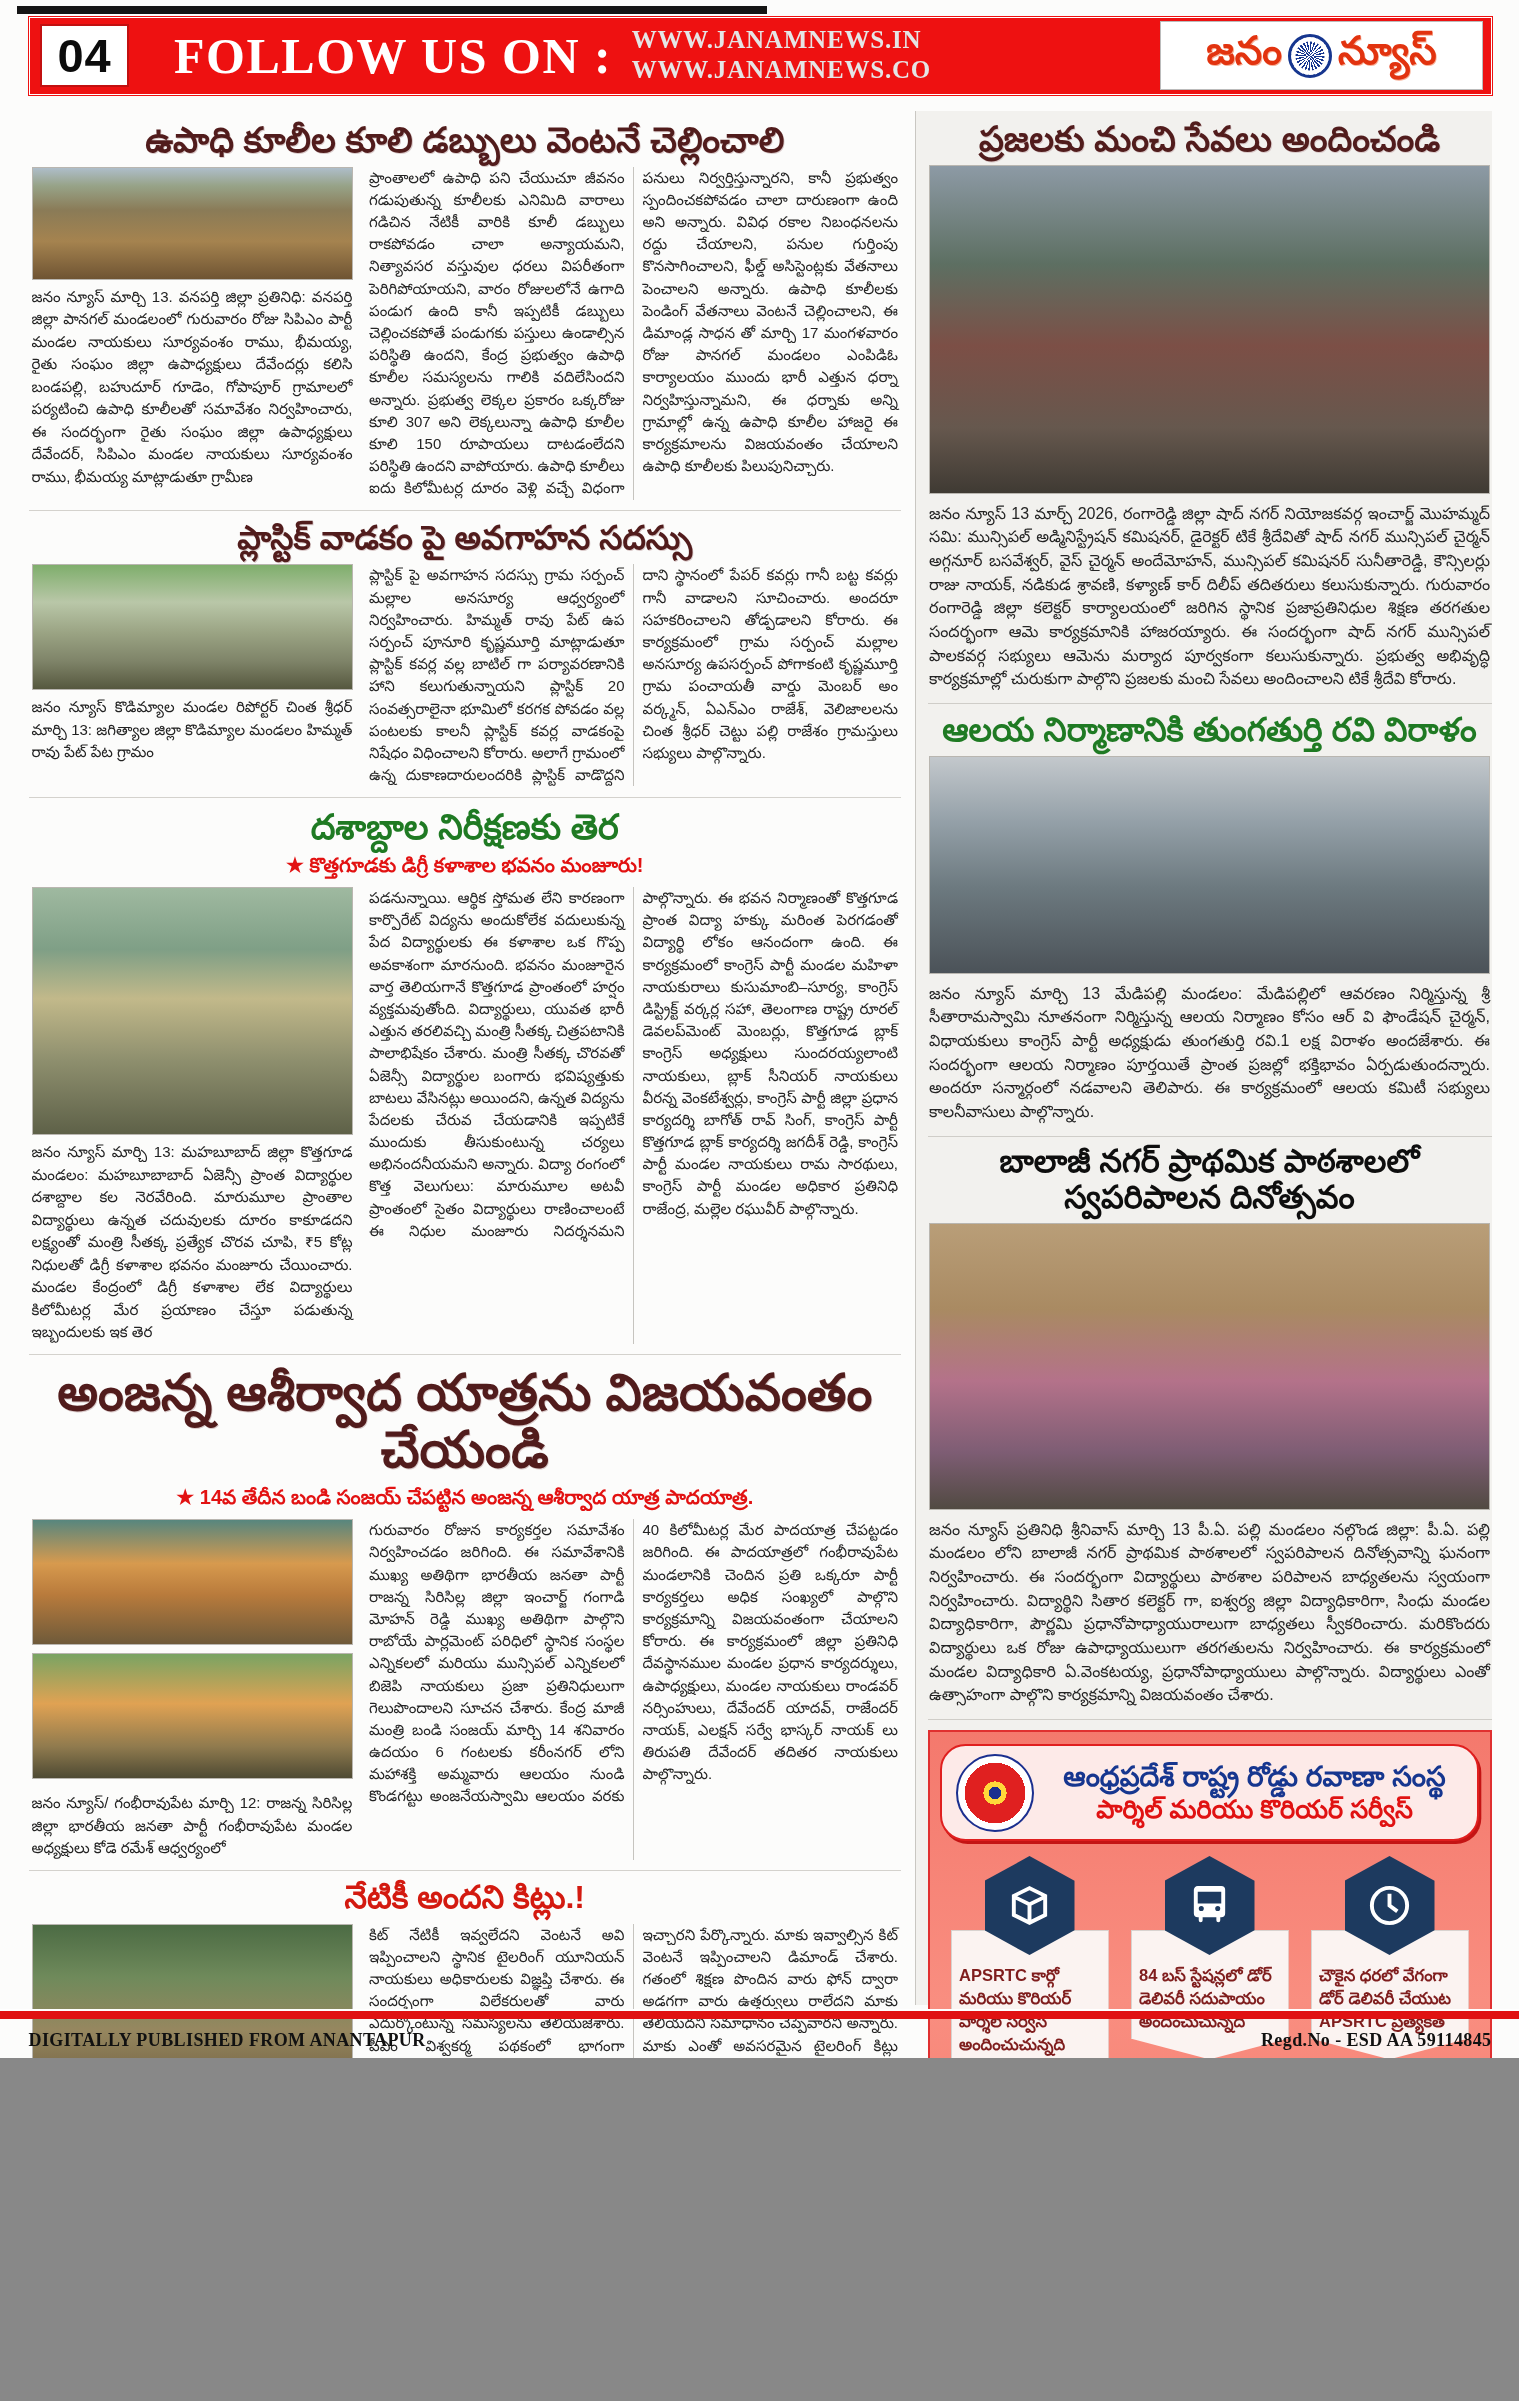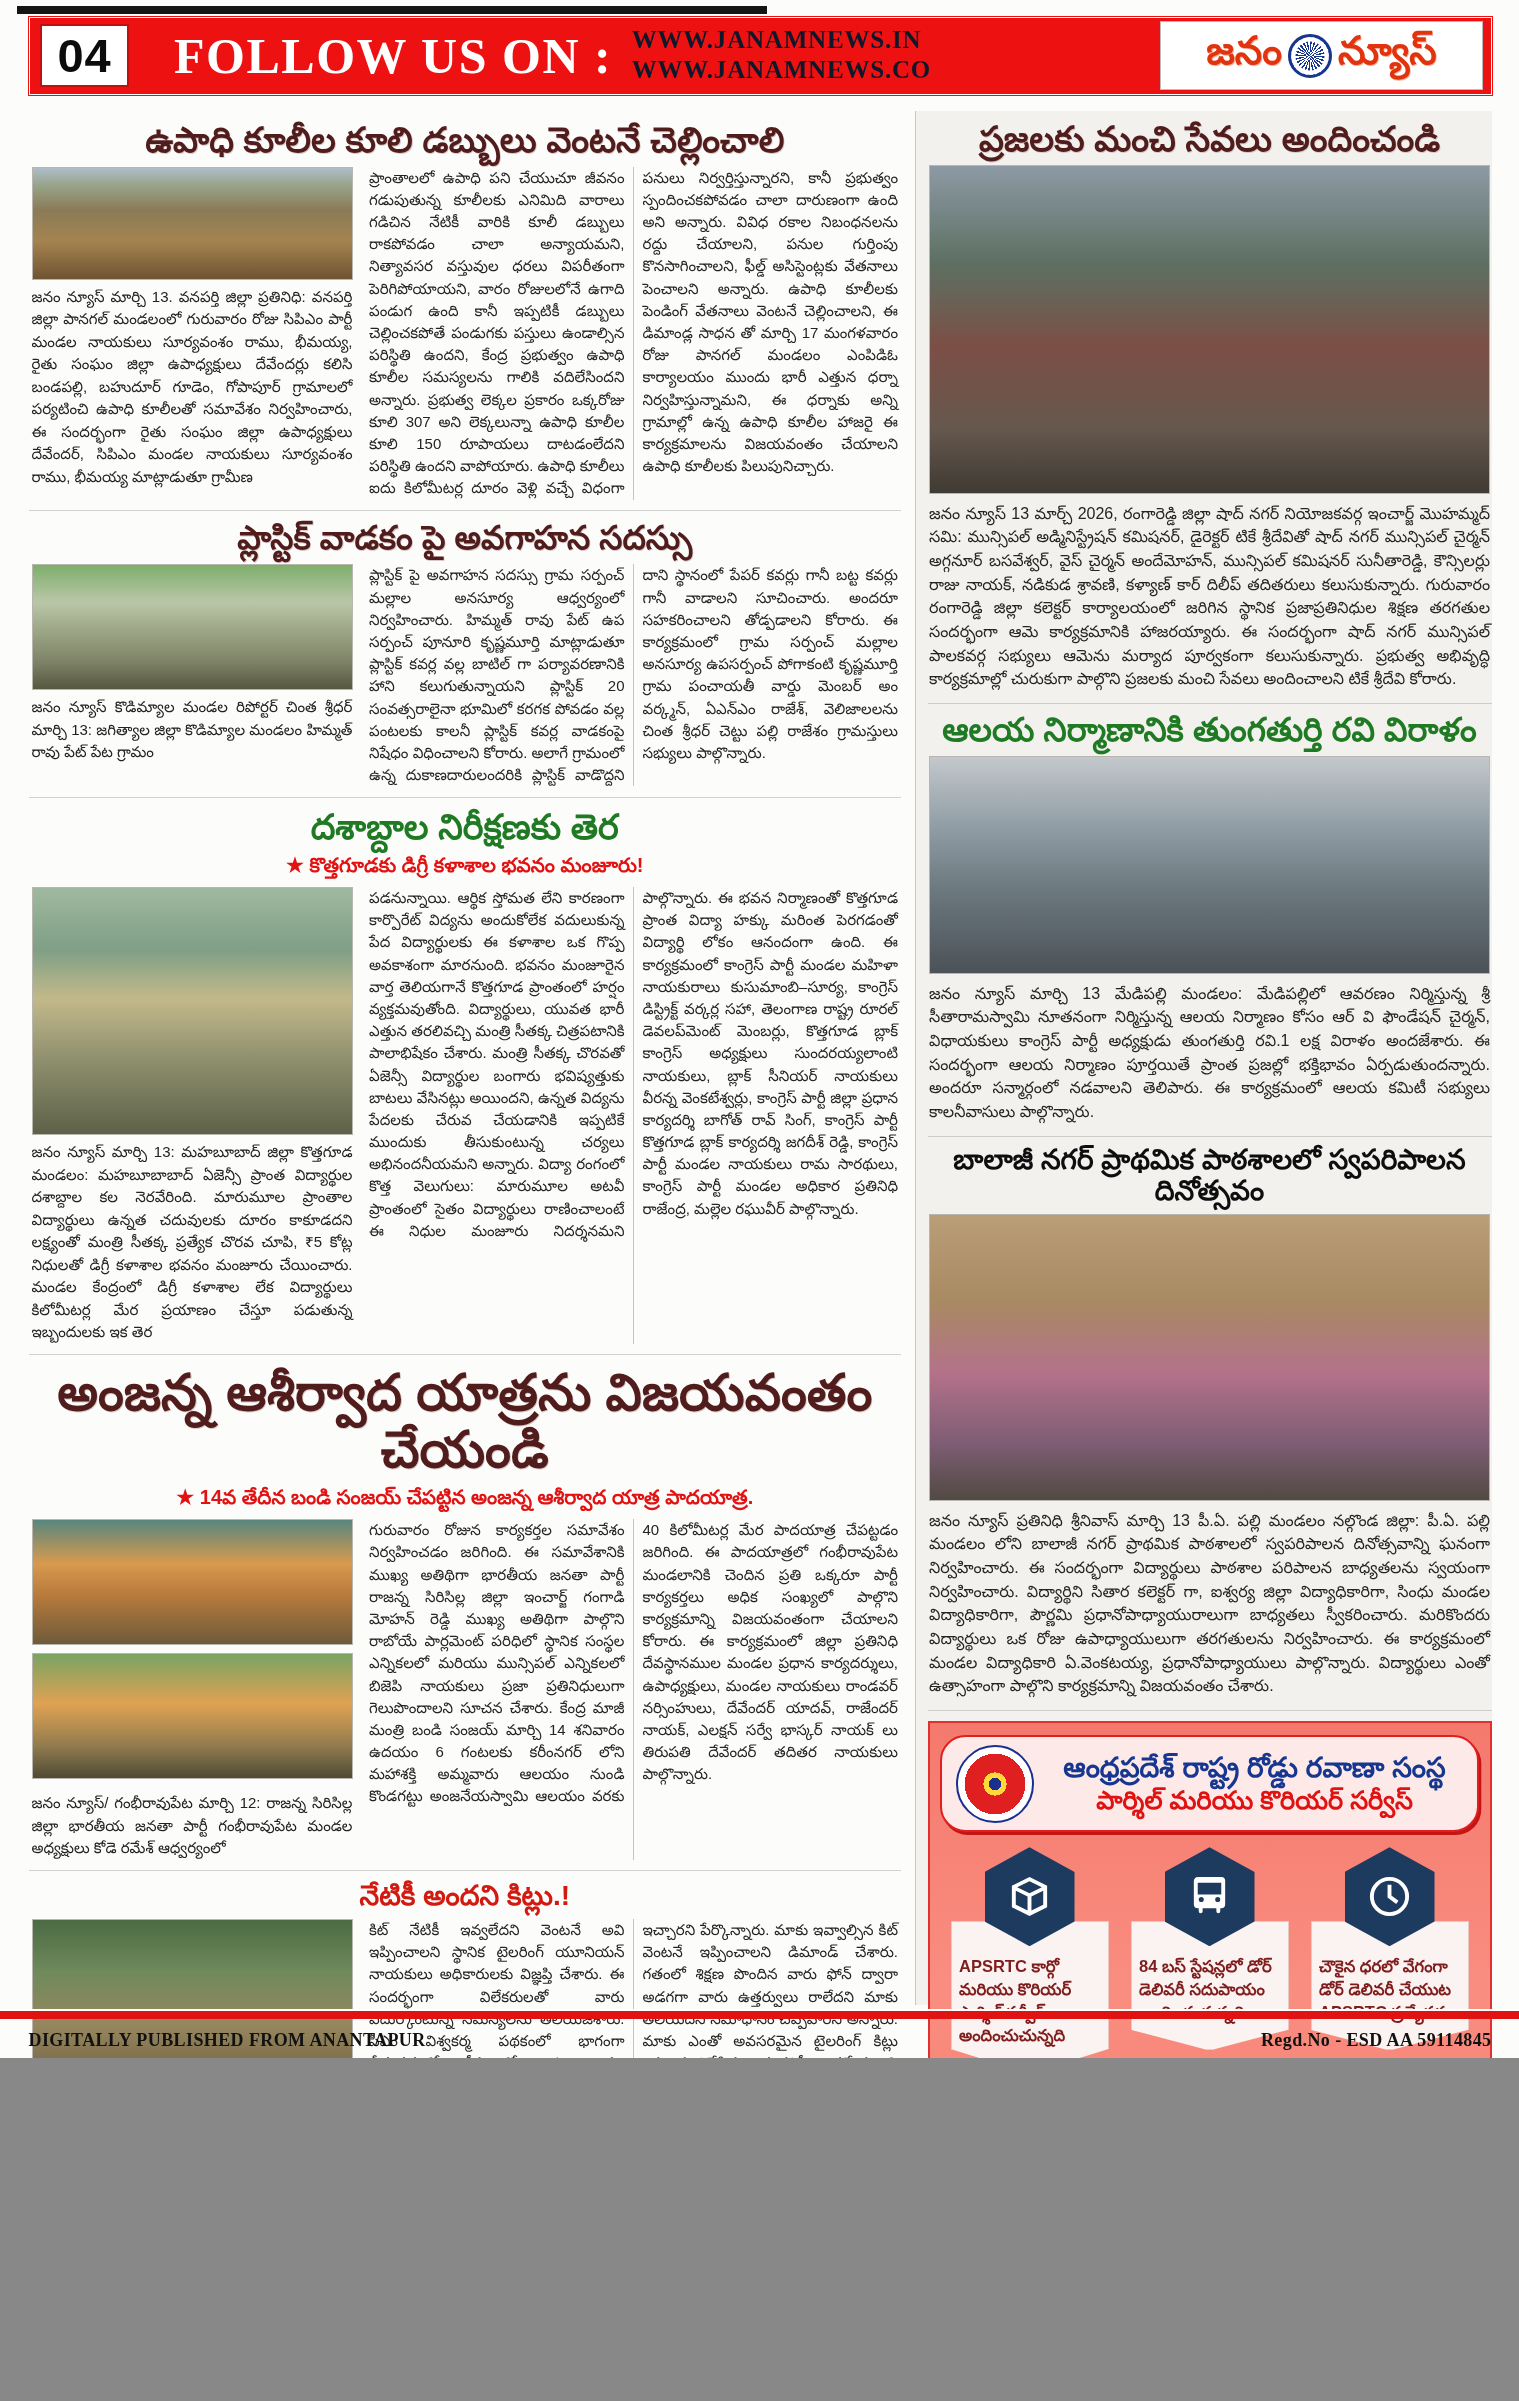--- a/index.html
+++ b/index.html
@@ -20,21 +20,21 @@
     margin-left:10.5px; width:89px; height:63px; background:#fff;
     border:2.3px solid #c21010; display:flex; align-items:center; justify-content:center;
   }
   .pageno { font-size:47px; font-weight:bold; color:#0c0c0c; letter-spacing:0.8px; }
   .follow {
     flex:0 0 auto; margin-left:45px; color:#fff; font-family:"Liberation Serif", serif;
     font-size:50px; font-weight:bold; letter-spacing:1.5px; white-space:nowrap;
   }
   .urls { margin-left:19.5px; display:flex; flex-direction:column; gap:1.5px; }
   .urls a {
-    color:#0f172a; font-family:"Liberation Serif", serif; font-size:25px; font-weight:bold;
+    color:#e5e5e5; font-family:"Liberation Serif", serif; font-size:25px; font-weight:bold;
     text-decoration:none; letter-spacing:0.8px; line-height:1.15;
   }
   .logo-box {
     margin-left:auto; margin-right:7.5px; width:323px; height:69px; background:#fff;
     border:1.5px solid #bbb; display:flex; align-items:center; justify-content:center; gap:6px;
   }
   .logo-word { color:#e2330f; font-size:39px; font-weight:bold; text-shadow:0.8px 0.8px 0 #f7b199; }
   .chakra {
     width:44px; height:44px; border-radius:50%;
     border:3px solid #16368f;
@@ -46,21 +46,21 @@
   .leftcol { width:886px; padding-right:13.5px; }
   .rightcol { flex:1; border-left:0.8px solid #c9c7c2; padding-left:12px; background:#f2f1ee; }
   article { border-bottom:0.8px solid #d4d2cd; padding:4.5px 3px 10.5px; }
   article:last-child { border-bottom:none; }
   .hl { text-align:center; font-weight:bold; line-height:1.12; margin:4.5px 0 7.5px; }
   .hl.maroon { color:#511c1c; text-shadow:0.8px 0.8px 0 #d9c9c9; }
   .hl.green  { color:#1f7a23; }
   .hl.red    { color:#d31a10; }
   .hl.black  { color:#0e0e0e; }
   .sz46 { font-size:35px; } .sz44 { font-size:33px; } .sz52 { font-size:51px; }
-  .sz48 { font-size:28px; }
+  .sz48 { font-size:32px; }
   .sub { text-align:center; color:#e21212; font-weight:bold; font-size:20px; line-height:1.3; margin:-1.5px 0 9px; }
   .row { display:flex; gap:16.5px; }
   .figcol { width:321px; flex:0 0 auto; }
   .photo { width:100%; border:0.8px solid #b9b6b0; }
   .caption { font-size:15px; line-height:1.5; text-align:justify; margin-top:6px; color:#222; }
   .bodytxt { flex:1; font-size:15px; line-height:1.48; text-align:justify; color:#242424; }
   .cols2 { column-count:2; column-gap:18px; column-rule:0.8px solid #c6c4bf; }
   .stack { display:flex; flex-direction:column; gap:7.5px; }
   
   .ph-field  { height:113px; background:linear-gradient(180deg,#aebdc9 0%,#97a388 16%,#8a7b57 38%,#a5834f 66%,#6f5433 100%); }

